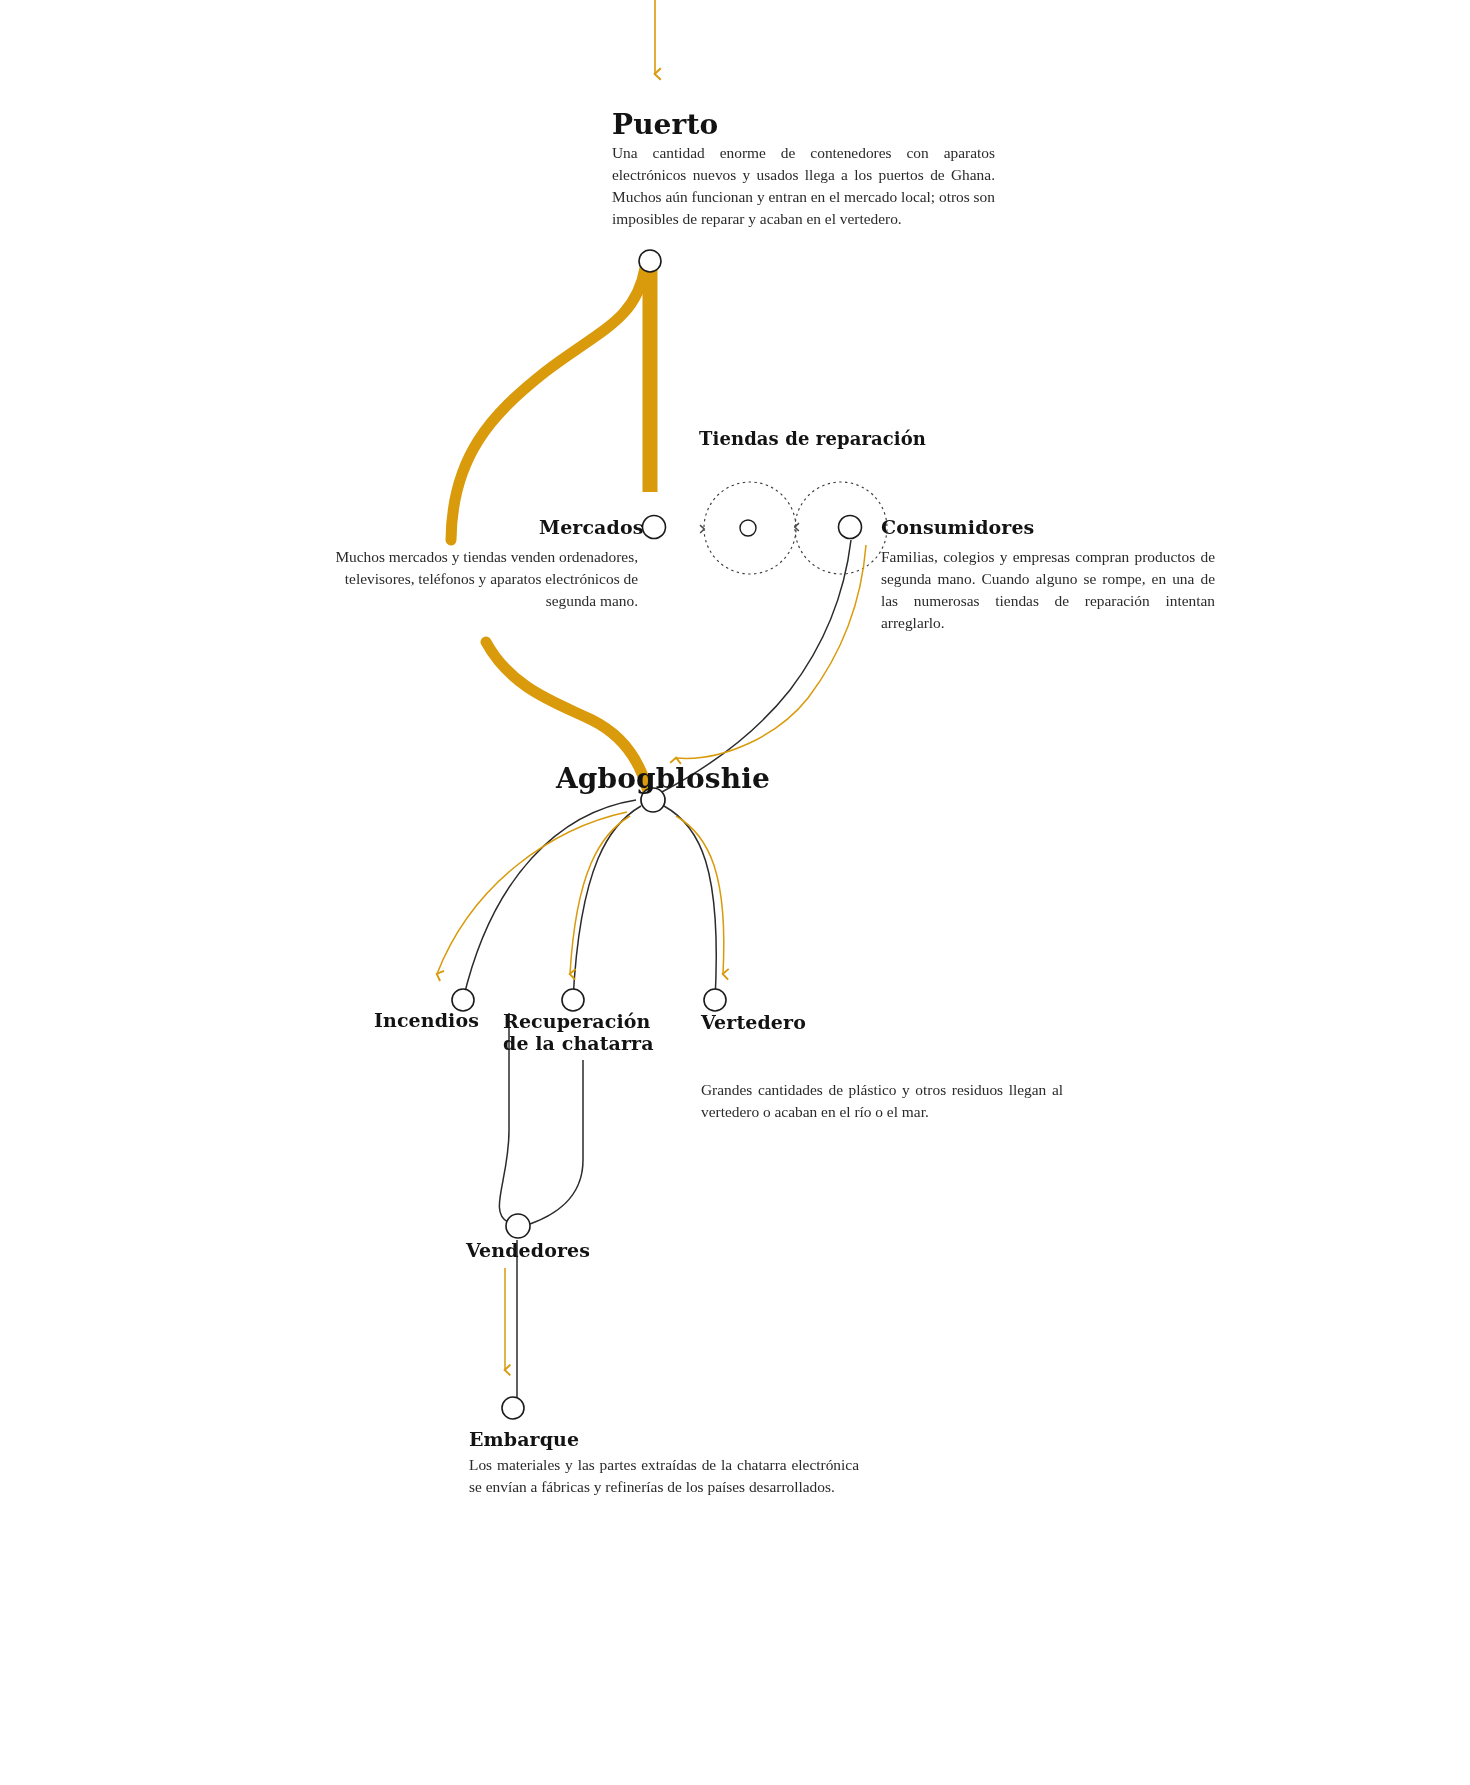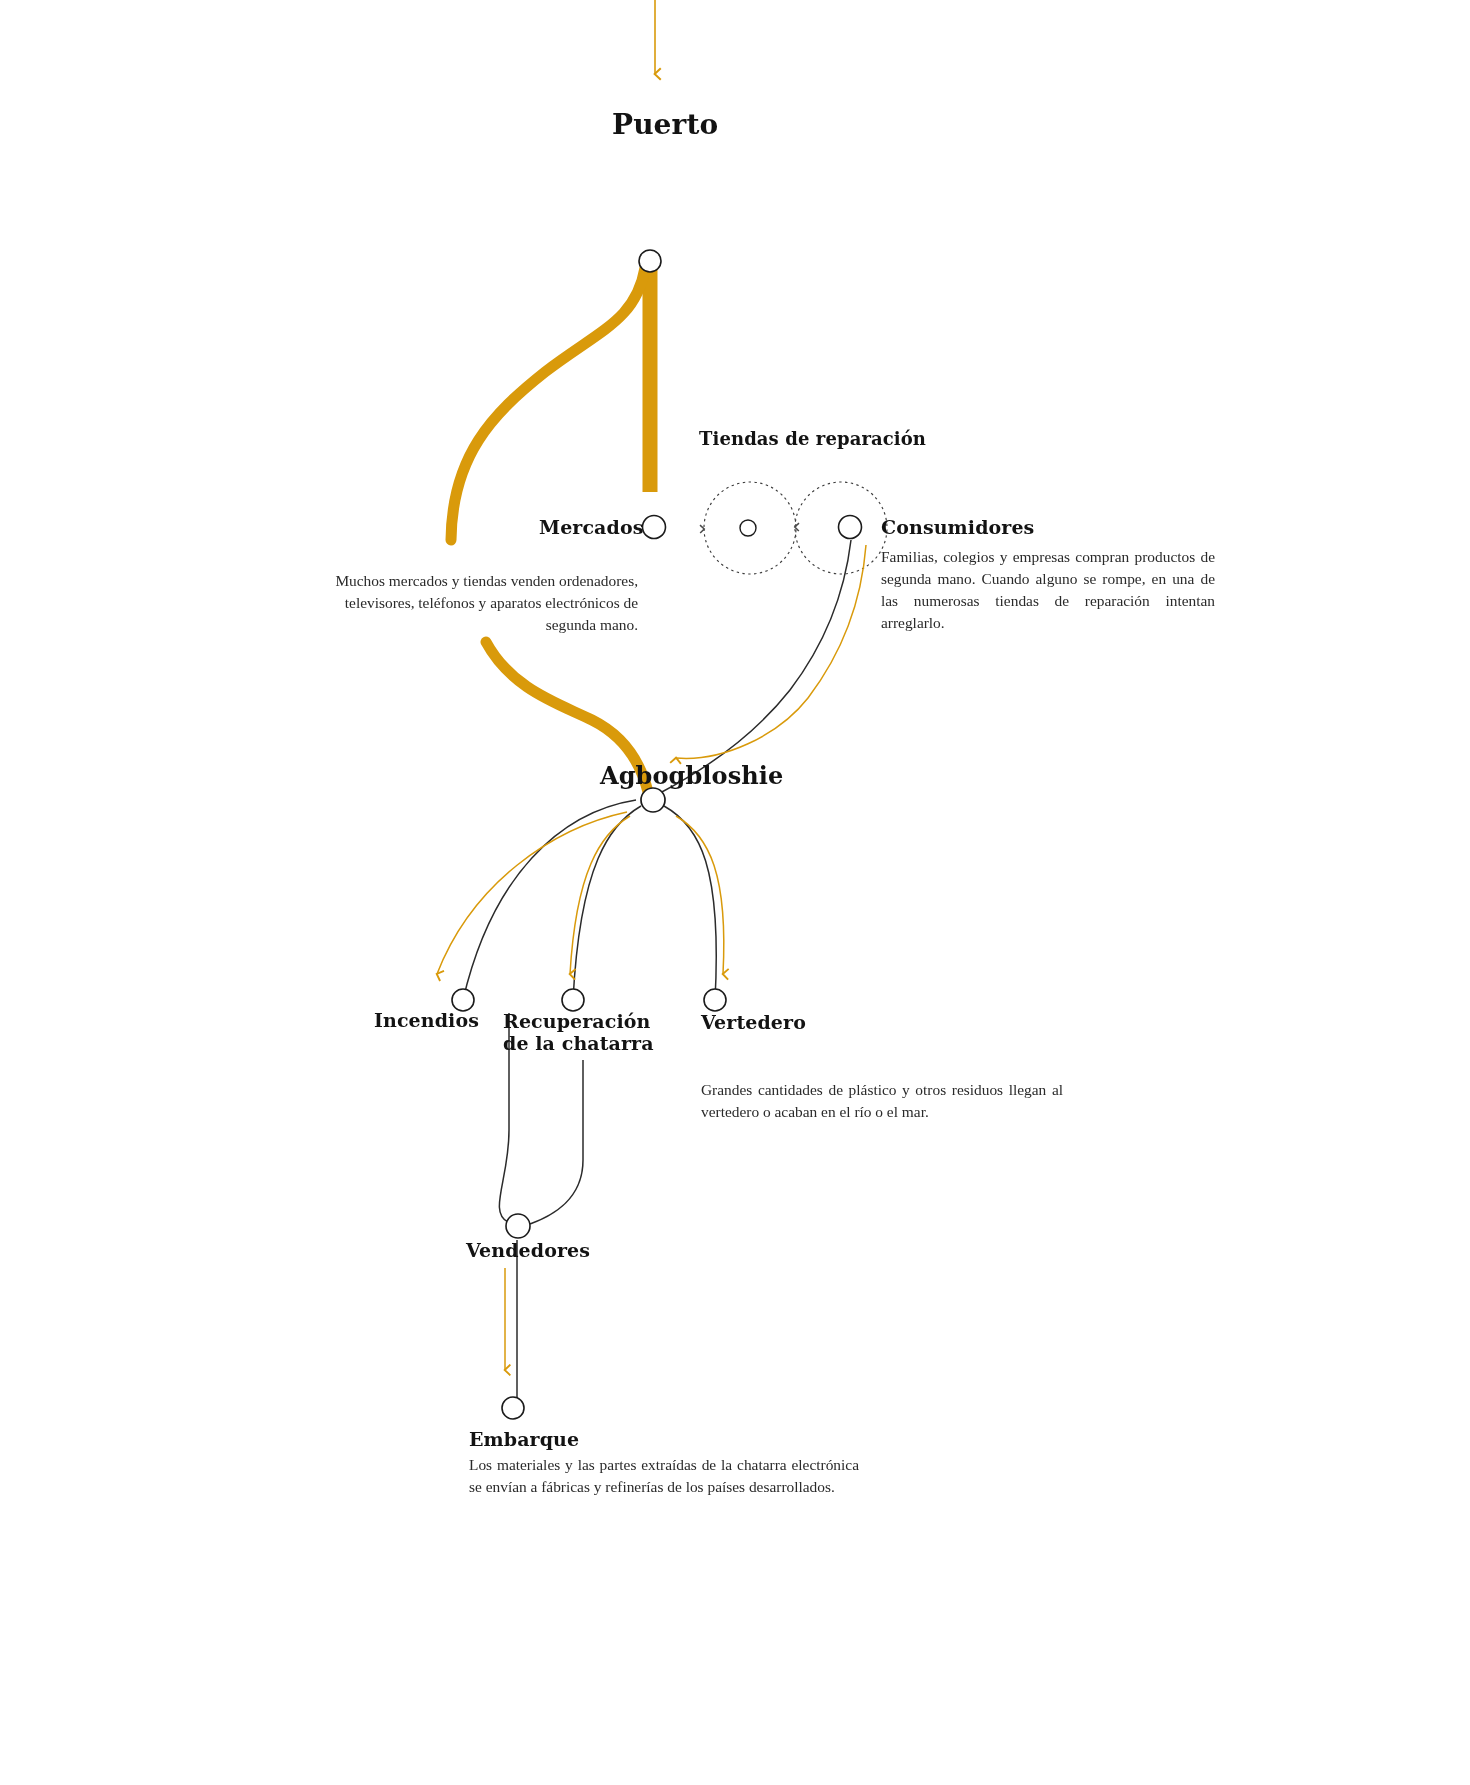--- a/index.html
+++ b/index.html
@@ -12,21 +12,21 @@
          letter-spacing:.1px;line-height:1.12;color:#131313;white-space:nowrap;}
   .para{position:absolute;font-family:"Liberation Serif", serif;
         font-size:15.4px;line-height:1.42;color:#2a2a2a;text-align:justify;
         text-justify:inter-word;}
   .para.right{text-align:right;}
   .para.just{text-align:justify;}
 
   
   .t-puerto{font-size:28px;}
   .t-mid{font-size:19px;}
-  .t-agbog{font-size:24px;margin-left:44px;}
+  .t-agbog{font-size:28px;}
   .t-sub{font-size:19px;}
   .t-vend{font-size:19px;}
   .t-emb{font-size:19px;}
   .t-tiendas{font-size:18px;}
 </style>
 </head>
 <body>
 
 <div id="stage">
 
@@ -102,25 +102,26 @@
     <circle cx="850" cy="527" r="11.5" fill="#ffffff" stroke="#1b1b1b" stroke-width="1.6"></circle>
     <circle cx="653" cy="800" r="12" fill="#ffffff" stroke="#1b1b1b" stroke-width="1.7"></circle>
     <circle cx="463" cy="1000" r="11" fill="#ffffff" stroke="#1b1b1b" stroke-width="1.6"></circle>
     <circle cx="573" cy="1000" r="11" fill="#ffffff" stroke="#1b1b1b" stroke-width="1.6"></circle>
     <circle cx="715" cy="1000" r="11" fill="#ffffff" stroke="#1b1b1b" stroke-width="1.6"></circle>
     <circle cx="518" cy="1226" r="12" fill="#ffffff" stroke="#1b1b1b" stroke-width="1.6"></circle>
     <circle cx="513" cy="1408" r="11" fill="#ffffff" stroke="#1b1b1b" stroke-width="1.6"></circle>
   </svg>
 
   <div class="label t-puerto" style="left:612px;top:109px;">Puerto</div>
+  <div class="para just" style="left:612px;top:142px;width:383px;">Una cantidad enorme de contenedores con aparatos electrónicos nuevos y usados llega a los puertos de Ghana. Muchos aún funcionan y entran en el mercado local; otros son imposibles de reparar y acaban en el vertedero.</div>
 
   <div class="label t-tiendas" style="left:699px;top:429px;">Tiendas de reparación</div>
 
   <div class="label t-mid" style="left:539px;top:517px;">Mercados</div>
-  <div class="para right" style="left:328px;top:546px;width:310px;margin-top:24px;">Muchos mercados y tiendas venden ordenadores, televisores, teléfonos y aparatos electrónicos de segunda mano.</div>
+  <div class="para right" style="left:328px;top:546px;width:310px;">Muchos mercados y tiendas venden ordenadores, televisores, teléfonos y aparatos electrónicos de segunda mano.</div>
 
   <div class="label t-mid" style="left:881px;top:517px;">Consumidores</div>
   <div class="para just" style="left:881px;top:546px;width:334px;">Familias, colegios y empresas compran productos de segunda mano. Cuando alguno se rompe, en una de las numerosas tiendas de reparación intentan arreglarlo.</div>
 
   <div class="label t-agbog" style="left:556px;top:763px;">Agbogbloshie</div>
 
   <div class="label t-sub" style="left:374px;top:1010px;">Incendios</div>
 
   <div class="label t-sub" style="left:503px;top:1011px;">Recuperación</div>
   <div class="label t-sub" style="left:503px;top:1033px;">de la chatarra</div>

